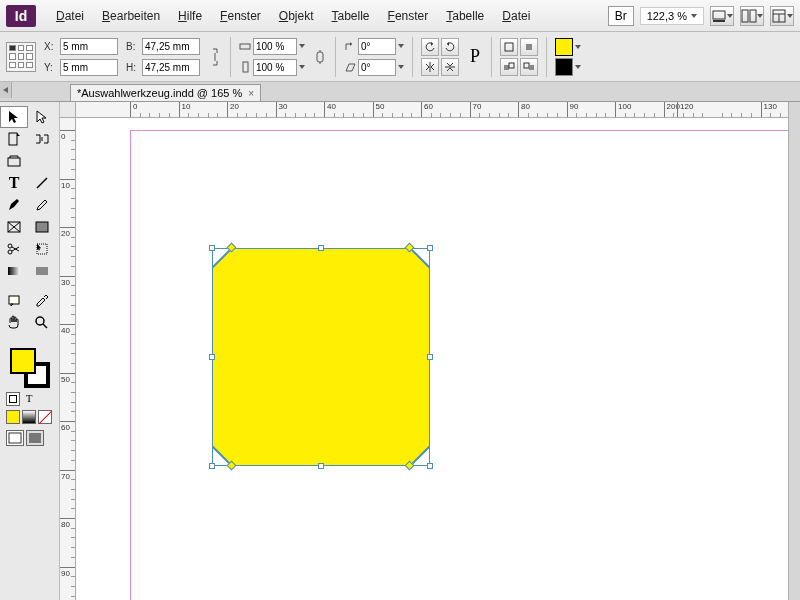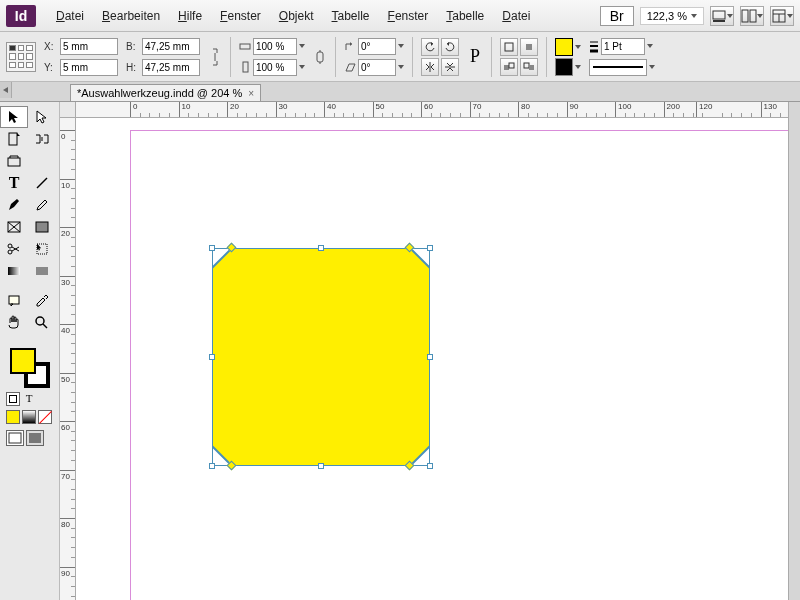--- a/index.html
+++ b/index.html
@@ -4,21 +4,21 @@
 <style>
 * { box-sizing: border-box; margin: 0; padding: 0; font-family: Tahoma, Arial, sans-serif; }
 body { background: #fff; width: 800px; height: 600px; overflow: hidden; user-select: none; }
 
 
 .menubar { height: 32px; background: linear-gradient(#f8f8f8,#e8e8e8); display: flex; align-items: center; border-bottom: 1px solid #bbb; padding-left: 6px; gap: 2px; }
 .app-icon { width: 30px; height: 22px; background: #5a1f5a; color: #fff; font-weight: bold; font-size: 14px; display: flex; align-items: center; justify-content: center; border-radius: 2px; margin-right: 10px; }
 .menu-item { padding: 3px 8px; font-size: 12px; color: #222; cursor: default; }
 .menu-item::first-letter { text-decoration: underline; }
 .menubar-right { margin-left: auto; display: flex; align-items: center; gap: 6px; padding-right: 6px;}
-.br-btn { width: 34px; height: 20px; border: 1px solid #999; background: #fff; font-size: 14px; display:flex; align-items:center; justify-content:center;}
+.br-btn { width: 26px; height: 20px; border: 1px solid #999; background: #fff; font-size: 12px; display:flex; align-items:center; justify-content:center;}
 .zoom-display { font-size: 11px; padding: 2px 6px; border: 1px solid #ccc; background: #fff; display:flex; align-items:center; gap:4px;}
 .caret { width:0; height:0; border-left:3px solid transparent; border-right:3px solid transparent; border-top:4px solid #555;}
 .mb-icon { width: 24px; height: 20px; border: 1px solid #aaa; background: linear-gradient(#fff,#ddd); display:flex; align-items:center; justify-content:center;}
 
 
 .controlbar { height: 50px; background: #e9e9e9; border-bottom: 1px solid #bbb; display: flex; align-items: center; padding: 0 6px; gap: 8px; }
 .refpoint { width: 30px; height: 30px; display: grid; grid-template-columns: repeat(3,1fr); grid-template-rows: repeat(3,1fr); gap: 2px; border:1px solid #999; padding:2px; background:#f4f4f4;}
 .refpoint div { background:#fff; border:1px solid #888;}
 .refpoint div.sel { background:#333;}
 .sep { width:1px; height:40px; background:#bbb;}
@@ -260,45 +260,28 @@
   <div style="display:flex; flex-direction:column; gap:2px;">
     <div style="display:flex; align-items:center; gap:2px;">
       <div class="fill-swatch" style="width:18px;height:18px;border-width:1px;"></div>
       <span class="caret"></span>
     </div>
     <div style="display:flex; align-items:center; gap:2px;">
       <div class="stroke-swatch" style="width:18px;height:18px;"></div>
       <span class="caret"></span>
     </div>
   </div>
-  <div class="coord-group">
-    <div class="coord-row">
-      <svg width="10" height="14">
-          <line x1="1" y1="3" x2="9" y2="3" stroke="#000" stroke-width="1"></line>
-          <line x1="1" y1="7" x2="9" y2="7" stroke="#000" stroke-width="2"></line>
-          <line x1="1" y1="12" x2="9" y2="12" stroke="#000" stroke-width="3"></line>
-        </svg>
-      <input class="stroke-input" value="1 Pt" style="">
-      <span class="caret"></span>
-    </div>
-    <div class="coord-row">
-      <div class="stroke-style">
-        <div class="stroke-line"></div>
-      </div>
-      <span class="caret"></span>
-    </div>
-  </div>
 </div>
 
 <div class="tabbar-left">
   <div class="arrow-left"></div>
 </div>
 <div class="tabbar">
   <div class="tab">
-    <span>*Auswahlwerkzeug.indd @ 204 %</span>
+    <span>*Auswahlwerkzeug.indd @ 165 %</span>
     <span class="tab-close">×</span>
   </div>
 </div>
 
 <div class="workspace">
 
   <div class="toolbox">
     <div class="tool-row">
       <div class="tool sel">
           <svg viewBox="0 0 16 16">
@@ -538,21 +521,21 @@
         <div class="subtick" style="left: 558.4px;"></div>
         <div class="subtick" style="left: 568.1px;"></div>
         <div class="subtick" style="left: 577.8px;"></div>
         <div class="tick" style="left: 587.5px;">
           <span>200</span>
         </div>
         <div class="subtick" style="left: 597.2px;"></div>
         <div class="subtick" style="left: 606.9px;"></div>
         <div class="subtick" style="left: 616.6px;"></div>
         <div class="subtick" style="left: 626.3px;"></div>
-        <div class="tick" style="left: 620px;">
+        <div class="tick" style="left: 601px;">
           <span>120</span>
         </div>
         <div class="subtick" style="left: 645.7px;"></div>
         <div class="subtick" style="left: 655.4px;"></div>
         <div class="subtick" style="left: 665.1px;"></div>
         <div class="subtick" style="left: 674.8px;"></div>
         <div class="tick" style="left: 684.5px;">
           <span>130</span>
         </div>
         <div class="subtick" style="left: 694.2px;"></div>

